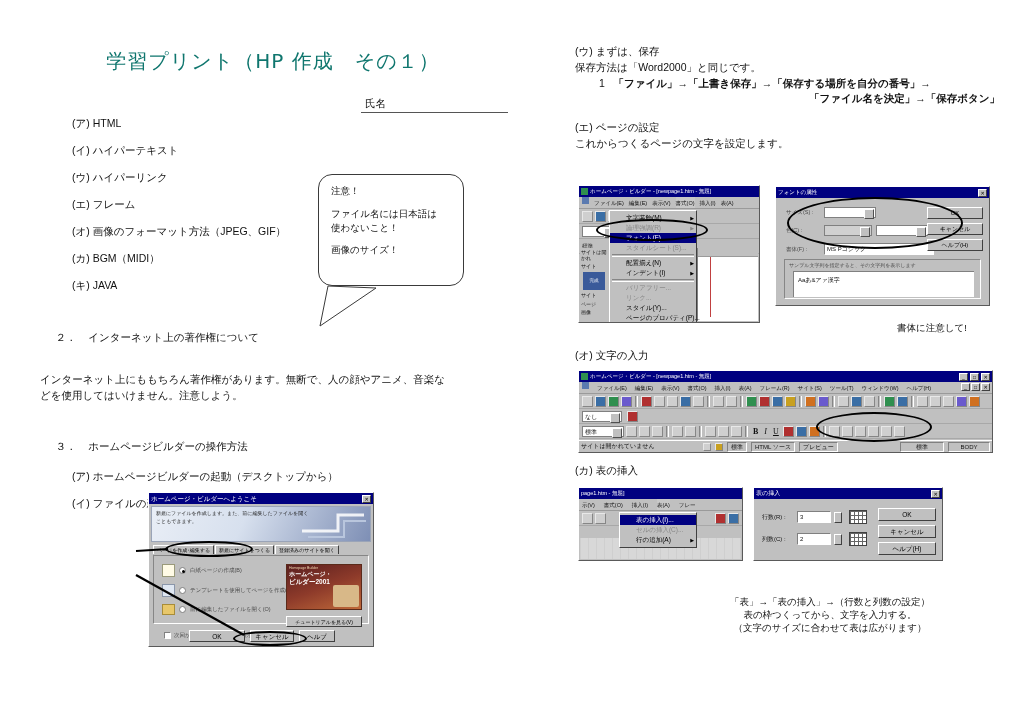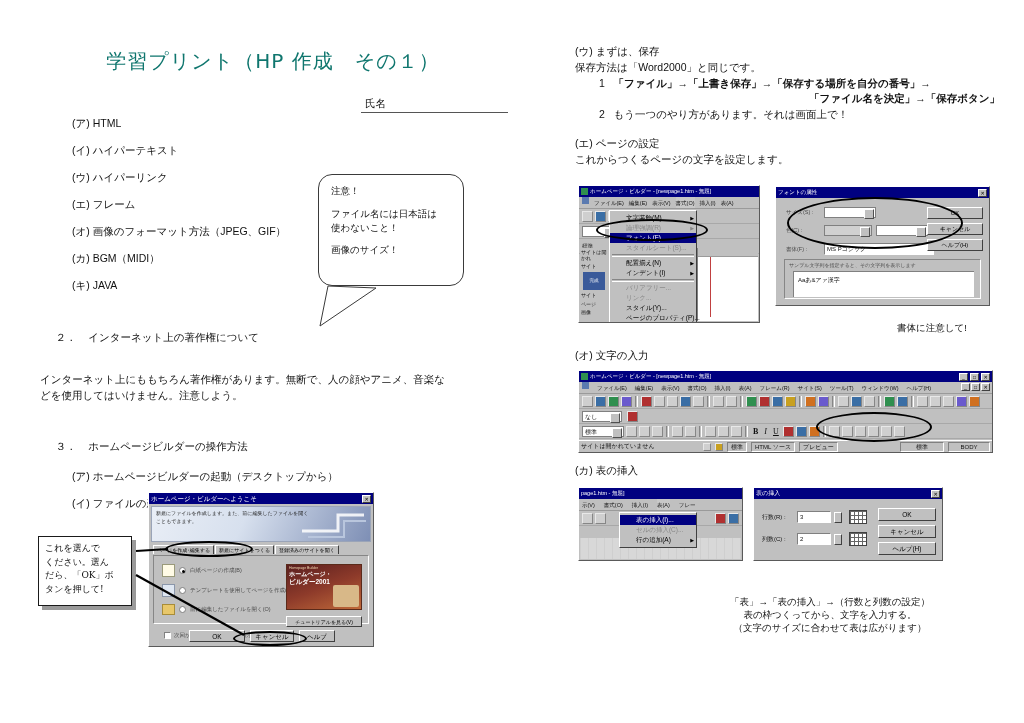--- a/index.html
+++ b/index.html
@@ -318,48 +318,35 @@
     <div style="position:absolute; left:40px; bottom:4px; display:flex; gap:5px;">
       <div class="btn" style="width:56px; height:12px; line-height:11px;">OK</div>
       <div class="btn" style="width:44px; height:12px; line-height:11px;">キャンセル</div>
       <div class="btn" style="width:36px; height:12px; line-height:11px;">ヘルプ</div>
     </div>
   </div>
 
   <div class="ellipse" style="left:165px; top:541px; width:88px; height:16px;"></div>
   <div class="ellipse" style="left:233px; top:631px; width:74px; height:15px;"></div>
 
-  <div class="anno-box">
-    <div class="anno-shadow"></div>
-    <div class="anno-inner">
-      <div>これを選んで</div>
-      <div>ください。選ん</div>
-      <div>だら、「OK」ボ</div>
-      <div>タンを押して!</div>
-    </div>
-  </div>
 
   <svg class="arrow" style="left:0; top:0; width:1024px; height:723px;">
     <path d="M136,551 L168,549" stroke="#000" stroke-width="2.2" fill="none"></path>
     <path d="M136,575 L244,635" stroke="#000" stroke-width="2.2" fill="none"></path>
   </svg>
 
   <div class="col-right">
 
     <div class="r-line">(ウ) まずは、保存</div>
     <div class="r-line">保存方法は「Word2000」と同じです。</div>
     <div class="r-line ind1">
       <span>1</span>
       <span>&nbsp;&nbsp;</span><span class="bold">「ファイル」→「上書き保存」→「保存する場所を自分の番号」→</span>
     </div>
     <div class="r-line ind2 bold">「ファイル名を決定」→「保存ボタン」</div>
-    <div class="r-line ind1">
-      <span>2</span>
-      <span>&nbsp;&nbsp;</span><span>もう一つのやり方があります。それは画面上で！</span>
-    </div>
 
     <div class="r-gap"></div>
     <div class="r-line">(エ) ページの設定</div>
     <div class="r-line">これからつくるページの文字を設定します。</div>
   </div>
 
   <div class="win" style="left:578px; top:185px; width:182px; height:138px;">
     <div class="tbar">
       <span style="width:7px;height:7px;background:#2f8f4f;display:inline-block"></span>
       <span class="tt" style="font-size:5.5px">ホームページ・ビルダー - [newpage1.htm - 無題]</span>

